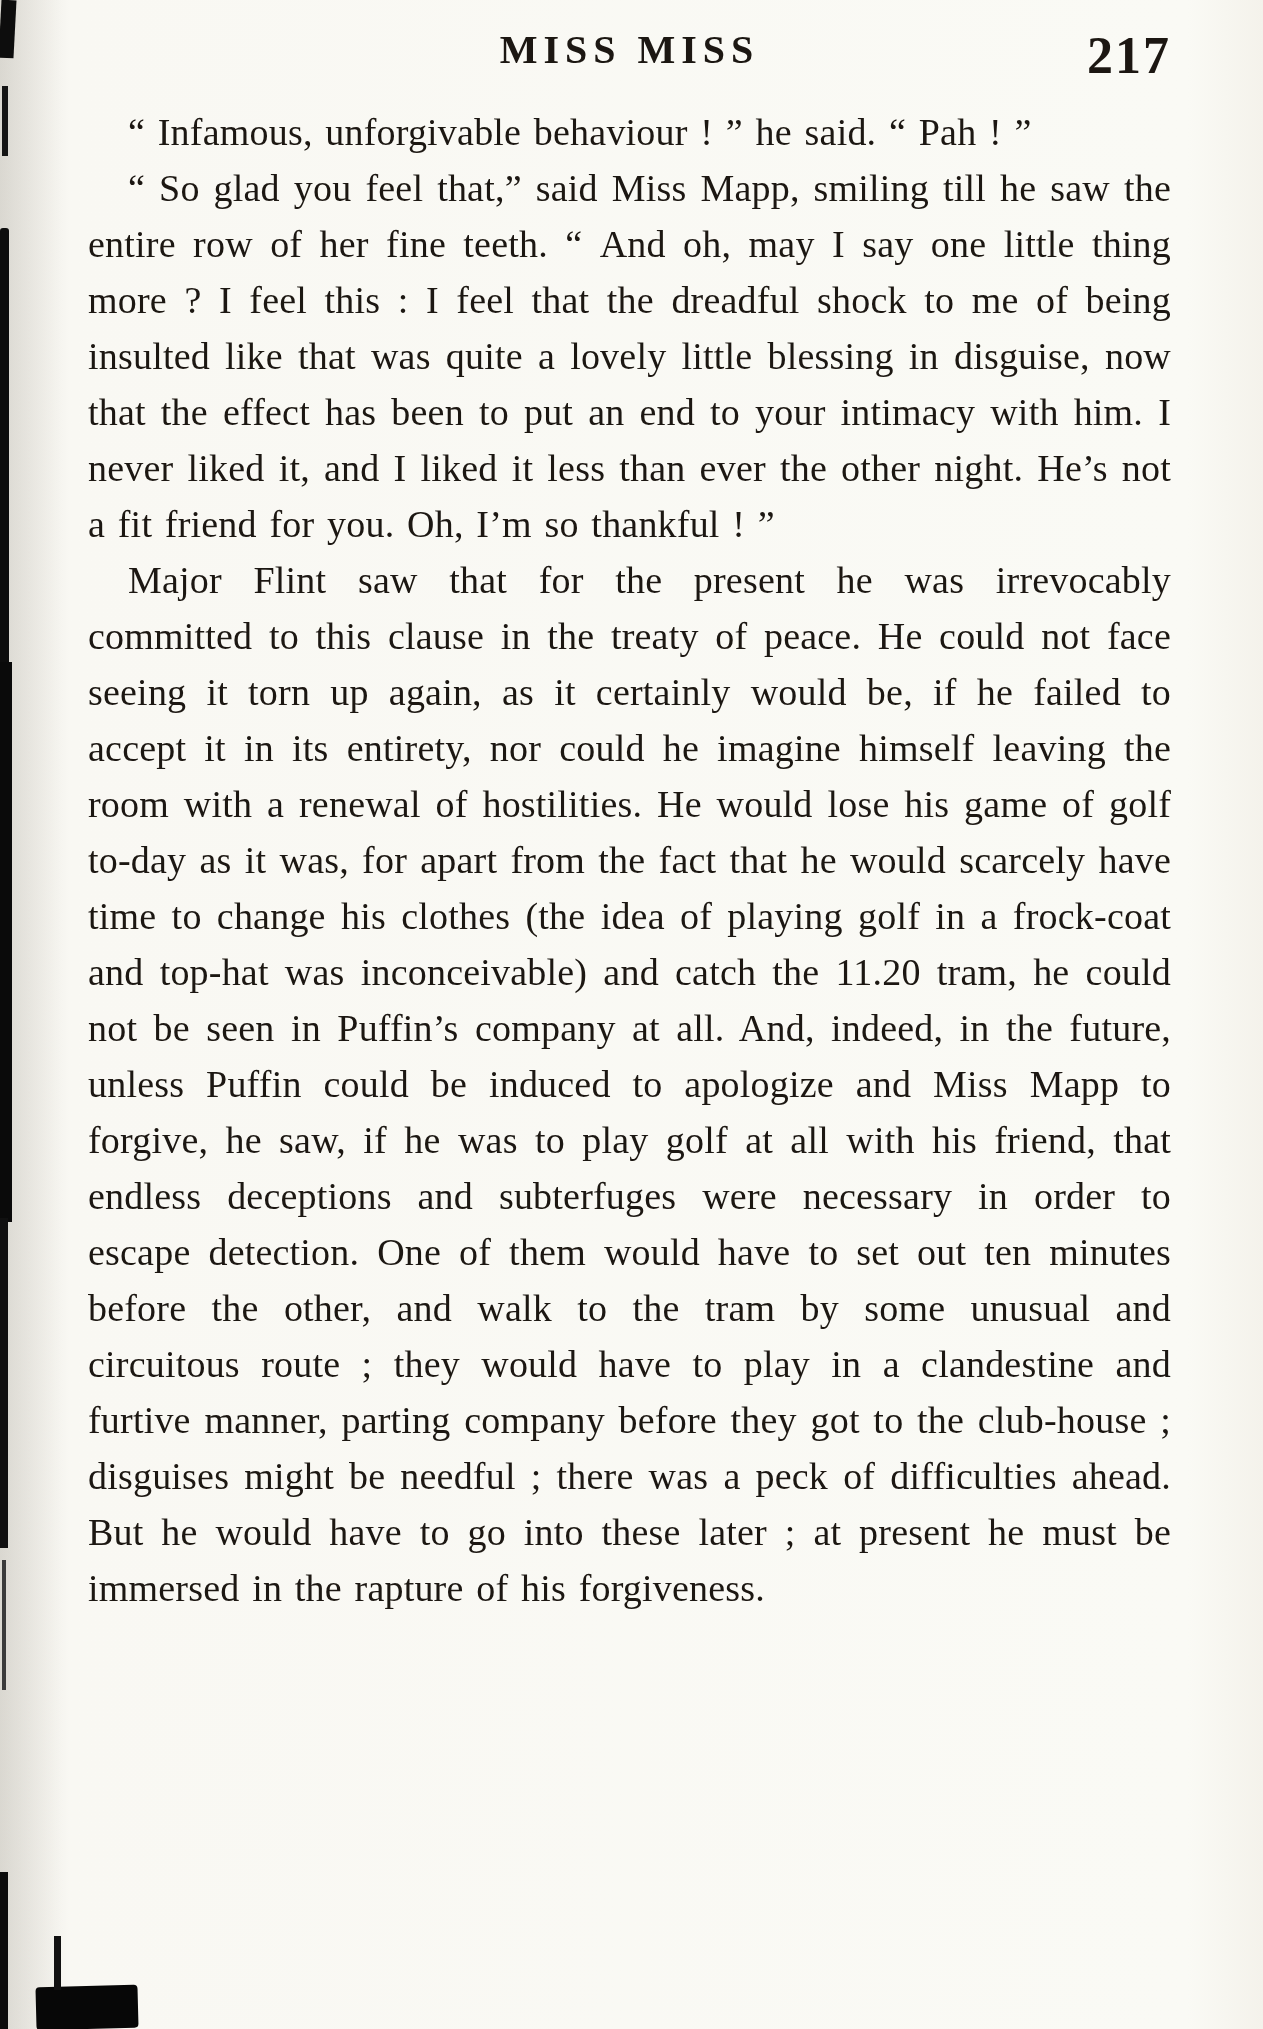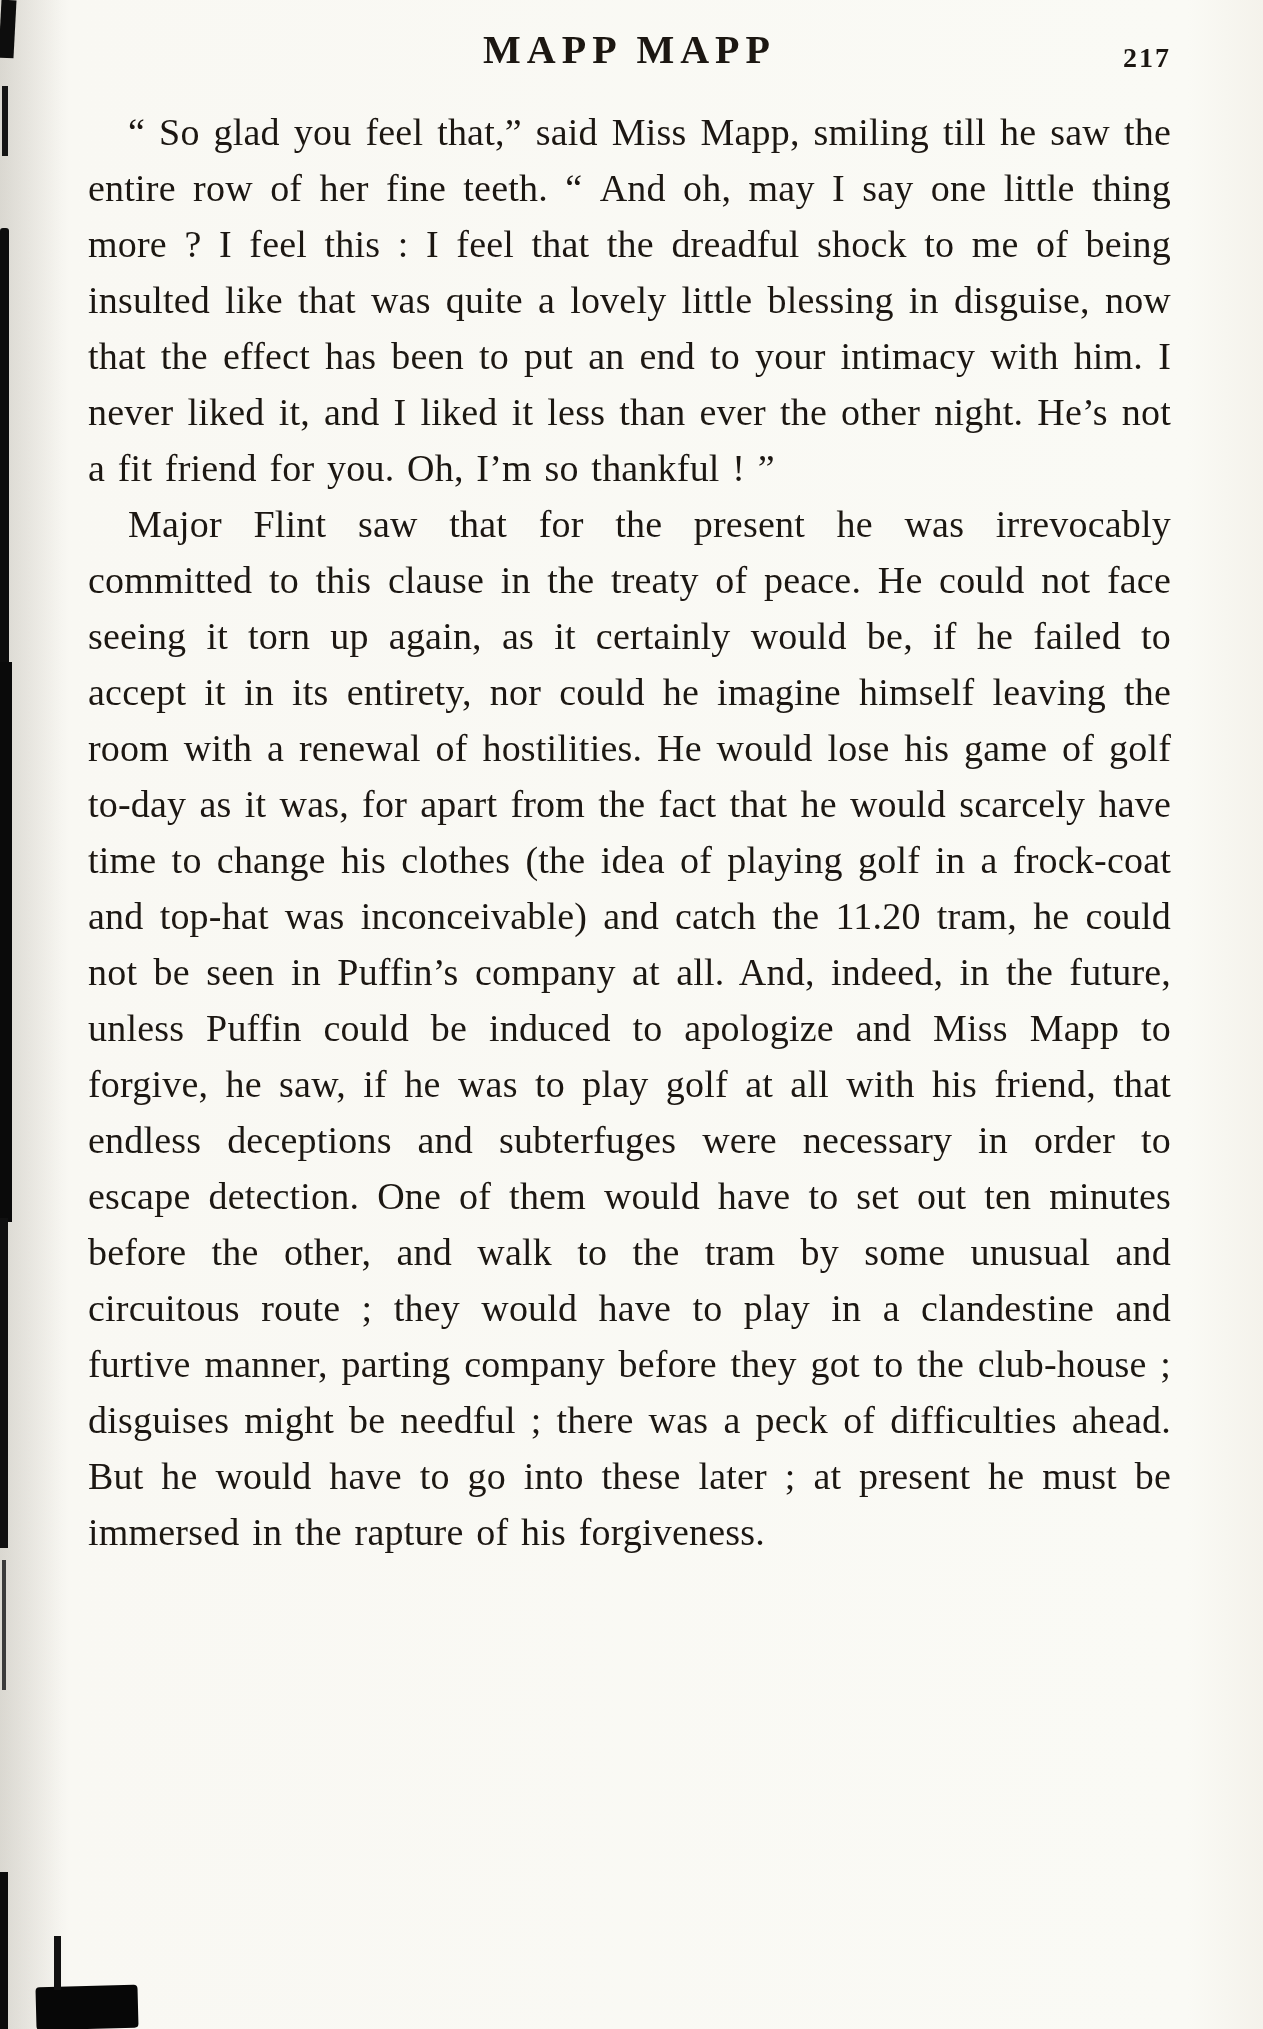--- a/index.html
+++ b/index.html
@@ -52,24 +52,23 @@
     position: absolute;
     left: 0; right: 0;
     text-align: center;
     font-size: 40px;
     font-weight: 700;
     letter-spacing: 6px;
   }
   .page-number {
     position: absolute;
     right: 0; top: 0;
-    font-size: 28px;
+    font-size: 52px;
     font-weight: 700;
     letter-spacing: 2px;
-    margin-top: 16px;
   }
 
   .body-text p {
     font-size: 38px;
     line-height: 56px;
     text-align: justify;
     text-indent: 40px;
     word-spacing: 3px;
     letter-spacing: 0.2px;
   }
@@ -87,22 +86,23 @@
   <div class="art e"></div>
   <div class="art f"></div>
   <div class="art g"></div>
   <div class="art h"></div>
   <div class="art i"></div>
 </div>
 
 <div class="page">
 
   <div class="header">
-    <div class="running-title">MAPP MAPP</div>
+    <div class="running-title">MISS MISS</div>
     <div class="page-number">217</div>
   </div>
 
   <div class="body-text">
+    <p>“&nbsp;Infamous, unforgivable behaviour&nbsp;!&nbsp;” he said. “&nbsp;Pah&nbsp;!&nbsp;”</p>
     <p>“&nbsp;So glad you feel that,” said Miss Mapp, smiling till he saw the entire row of her fine teeth. “&nbsp;And oh, may I say one little thing more&nbsp;? I feel this&nbsp;: I feel that the dreadful shock to me of being insulted like that was quite a lovely little blessing in disguise, now that the effect has been to put an end to your intimacy with him. I never liked it, and I liked it less than ever the other night. He’s not a fit friend for you. Oh, I’m so thankful&nbsp;!&nbsp;”</p>
     <p>Major Flint saw that for the present he was irrevocably committed to this clause in the treaty of peace. He could not face seeing it torn up again, as it certainly would be, if he failed to accept it in its entirety, nor could he imagine himself leaving the room with a renewal of hostilities. He would lose his game of golf to-day as it was, for apart from the fact that he would scarcely have time to change his clothes (the idea of playing golf in a frock-coat and top-hat was inconceivable) and catch the 11.20 tram, he could not be seen in Puffin’s company at all. And, indeed, in the future, unless Puffin could be induced to apologize and Miss Mapp to forgive, he saw, if he was to play golf at all with his friend, that endless deceptions and subterfuges were necessary in order to escape detection. One of them would have to set out ten minutes before the other, and walk to the tram by some unusual and circuitous route&nbsp;; they would have to play in a clandestine and furtive manner, parting company before they got to the club-house&nbsp;; disguises might be needful&nbsp;; there was a peck of difficulties ahead. But he would have to go into these later&nbsp;; at present he must be immersed in the rapture of his forgiveness.</p>
   </div>
 
 </div>
 
 </body></html>

